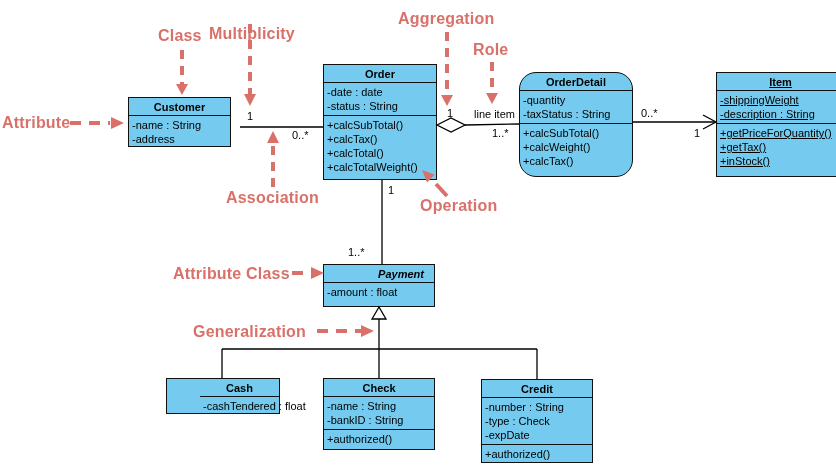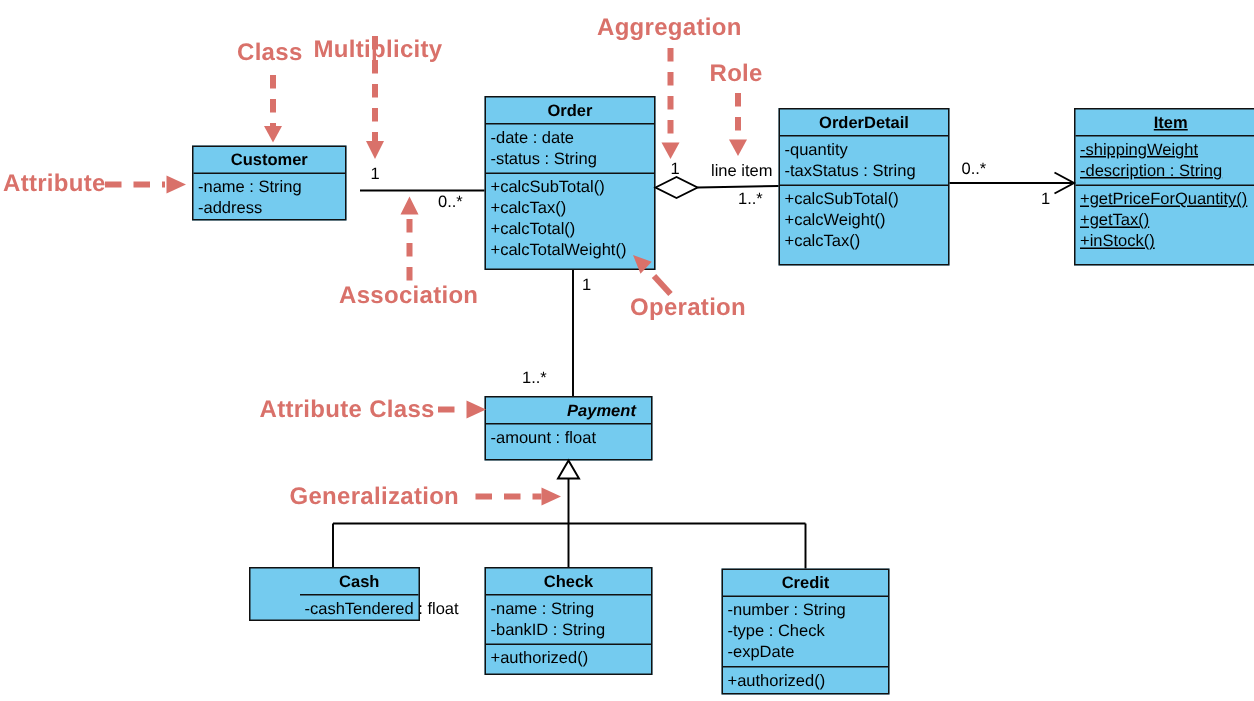--- a/index.html
+++ b/index.html
@@ -145,21 +145,21 @@
       <div class="uml-member">-status : String</div>
     </div>
     <div class="uml-compartment sep grow">
       <div class="uml-member">+calcSubTotal()</div>
       <div class="uml-member">+calcTax()</div>
       <div class="uml-member">+calcTotal()</div>
       <div class="uml-member">+calcTotalWeight()</div>
     </div>
   </div>
 
-  <div class="uml-class" style="left:519px; top:72px; width:114px; height:105px;">
+  <div class="uml-class" style="left:519px; top:72px; width:114px; height:105px;border-radius:17px;">
     <div class="uml-title">OrderDetail</div>
     <div class="uml-compartment">
       <div class="uml-member">-quantity</div>
       <div class="uml-member">-taxStatus : String</div>
     </div>
     <div class="uml-compartment sep grow">
       <div class="uml-member">+calcSubTotal()</div>
       <div class="uml-member">+calcWeight()</div>
       <div class="uml-member">+calcTax()</div>
     </div>

